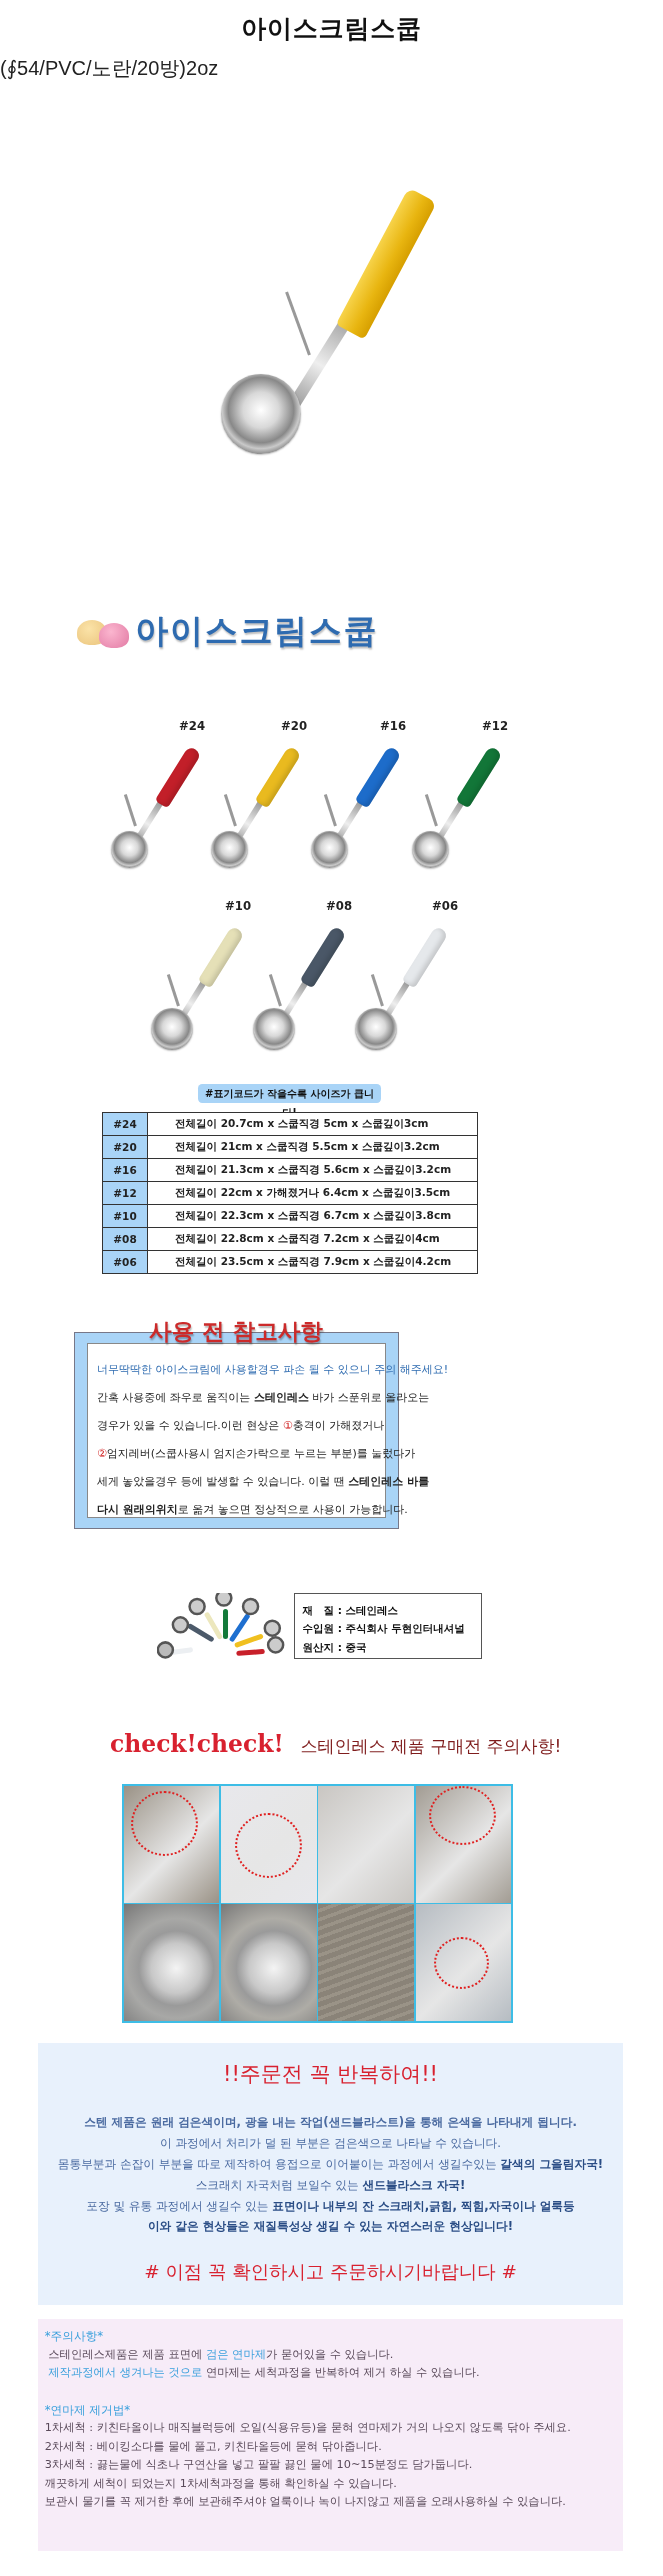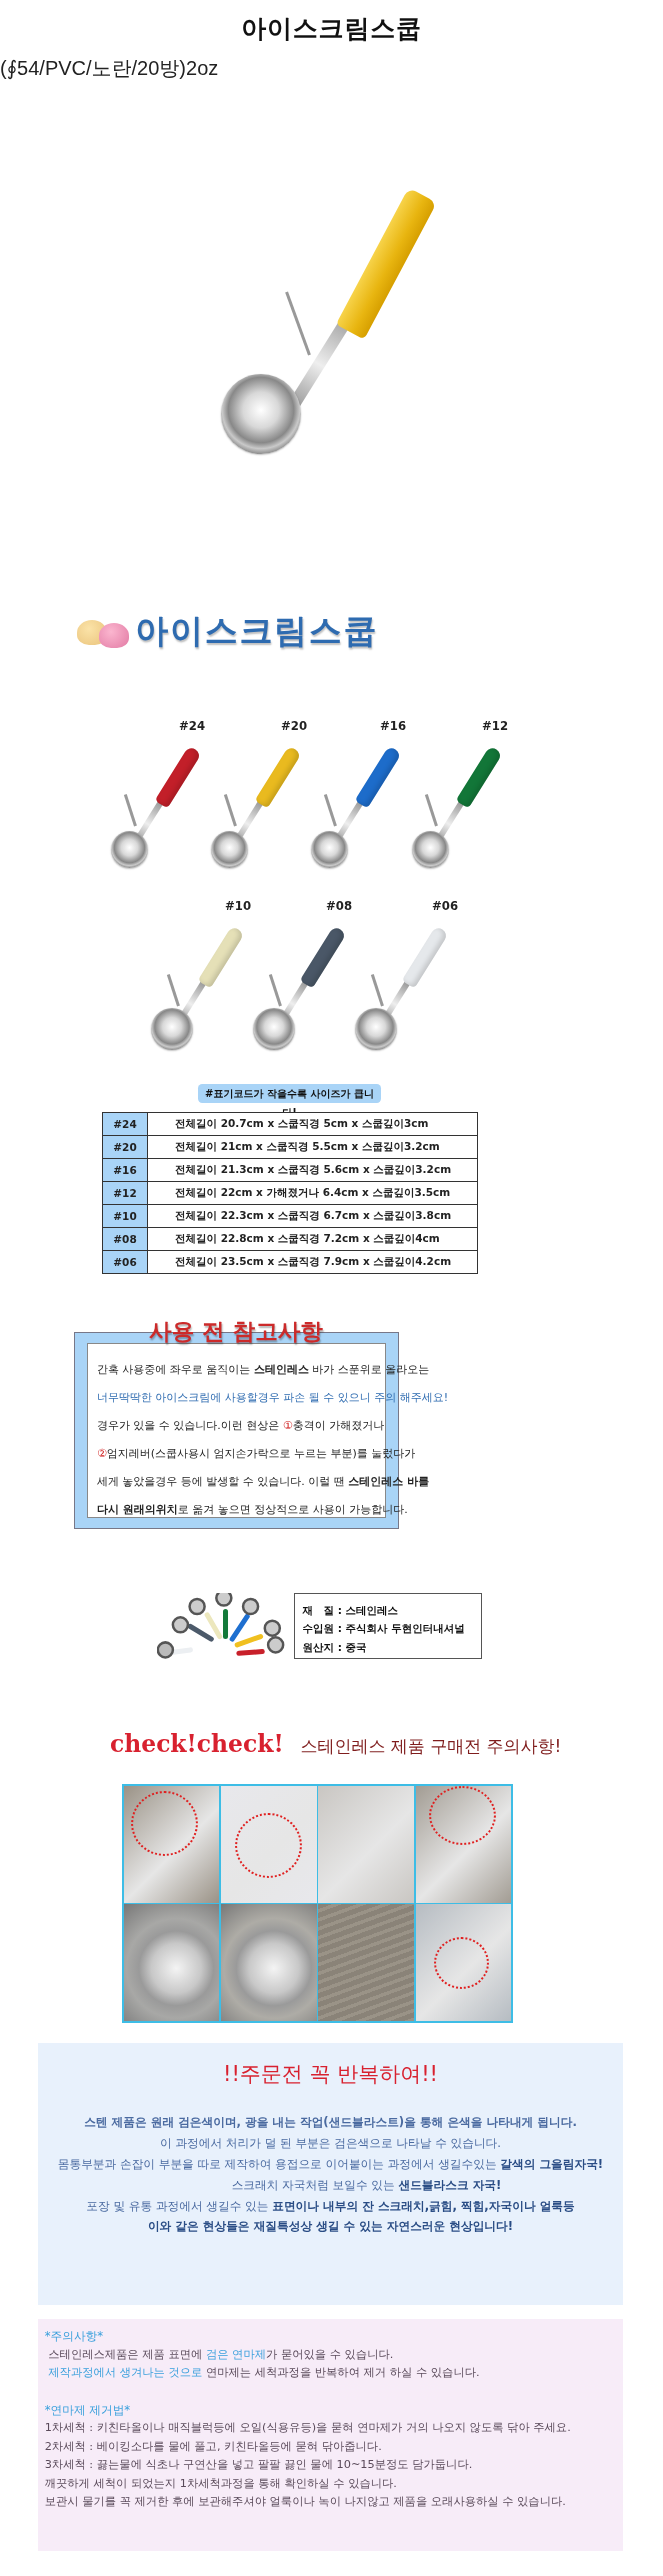--- a/index.html
+++ b/index.html
@@ -176,22 +176,22 @@
       </tr>
       <tr>
         <td class="code">#06</td>
         <td class="spec">전체길이 23.5cm x 스쿱직경 7.9cm x 스쿱깊이4.2cm</td>
       </tr>
     </tbody>
 </table>
 
 <div class="abs usage-outer">
   <div class="usage-inner">
+    <div class="usage-line blue">너무딱딱한 아이스크림에 사용할경우 파손 될 수 있으니 주의 해주세요!</div>
     <div class="usage-line"><span>간혹 사용중에 좌우로 움직이는 </span><span class="b">스테인레스</span><span> 바가 스푼위로 올라오는</span></div>
-    <div class="usage-line blue">너무딱딱한 아이스크림에 사용할경우 파손 될 수 있으니 주의 해주세요!</div>
     <div class="usage-line"><span>경우가 있을 수 있습니다.이런 현상은 </span><span class="red">①</span><span>충격이 가해졌거나</span></div>
     <div class="usage-line"><span class="red">②</span><span>엄지레버(스쿱사용시 엄지손가락으로 누르는 부분)를 눌렀다가</span></div>
     <div class="usage-line"><span>세게 놓았을경우 등에 발생할 수 있습니다. 이럴 땐 </span><span class="b">스테인레스 바를</span></div>
     <div class="usage-line"><span class="b">다시 원래의위치</span><span>로 옮겨 놓으면 정상적으로 사용이 가능합니다.</span></div>
   </div>
 </div>
 <div class="abs usage-title">사용 전 참고사항</div>
 
 <div class="abs fan">
   <svg width="132" height="67" viewBox="0 0 158 80">
@@ -240,23 +240,24 @@
     <div class="photo" style="background: linear-gradient(135deg, rgb(182, 188, 194), rgb(230, 230, 230) 55%, rgb(182, 188, 194));">
       <div class="ring" style="left: 18.4px; top: 33px; width: 55px; height: 52px;"></div>
     </div>
   </div>
 
 <div class="abs order-box">
   <div class="order-title">!!주문전  꼭 반복하여!!</div>
   <div class="order-line" style="top:72px;font-weight:bold;"><span>스텐 제품은 원래 검은색이며, 광을 내는 작업(샌드블라스트)을 통해 은색을 나타내게 됩니다.</span></div>
   <div class="order-line" style="top:93px;"><span>이 과정에서 처리가 덜 된 부분은 검은색으로 나타날 수 있습니다.</span></div>
   <div class="order-line" style="top:114px;"><span>몸통부분과 손잡이 부분을 따로 제작하여 용접으로 이어붙이는 과정에서 생길수있는  </span><span class="bb">갈색의 그을림자국!</span></div>
-  <div class="order-line" style="top:135px;margin-left:36px;"><span>스크래치 자국처럼 보일수 있는 </span><span class="bb">샌드블라스크 자국!</span></div>
+  <div class="order-line" style="top:135px;"><span>스크래치 자국처럼 보일수 있는 </span><span class="bb">샌드블라스크 자국!</span></div>
   <div class="order-line" style="top:156px;"><span>포장 및 유통 과정에서 생길수 있는 </span><span class="bb">표면이나 내부의 잔 스크래치,긁힘, 찍힘,자국이나 얼룩등</span></div>
   <div class="order-line" style="top:176px;"><span class="bb">이와 같은 현상들은 재질특성상 생길 수 있는 자연스러운 현상입니다!</span></div>
+  <div class="order-foot"># 이점 꼭 확인하시고 주문하시기바랍니다 #</div>
 </div>
 
 <div class="abs caution-box">
   <div class="caution-h">*주의사항*</div>
   <div class="caution-line">&nbsp;<span>스테인레스제품은 제품 표면에 </span><span class="hl">검은 연마제</span><span>가 묻어있을 수 있습니다.</span></div>
   <div class="caution-line">&nbsp;<span class="hl">제작과정에서 생겨나는 것으로</span><span> 연마제는 세척과정을 반복하여 제거 하실 수 있습니다.</span></div>
   <div class="caution-gap"></div>
   <div class="caution-h">*연마제 제거법*</div>
   <div class="caution-line">1차세척 : 키친타올이나 매직블럭등에 오일(식용유등)을 묻혀 연마제가 거의 나오지 않도록 닦아 주세요.</div>
   <div class="caution-line">2차세척 : 베이킹소다를 물에 풀고, 키친타올등에 묻혀 닦아줍니다.</div>

